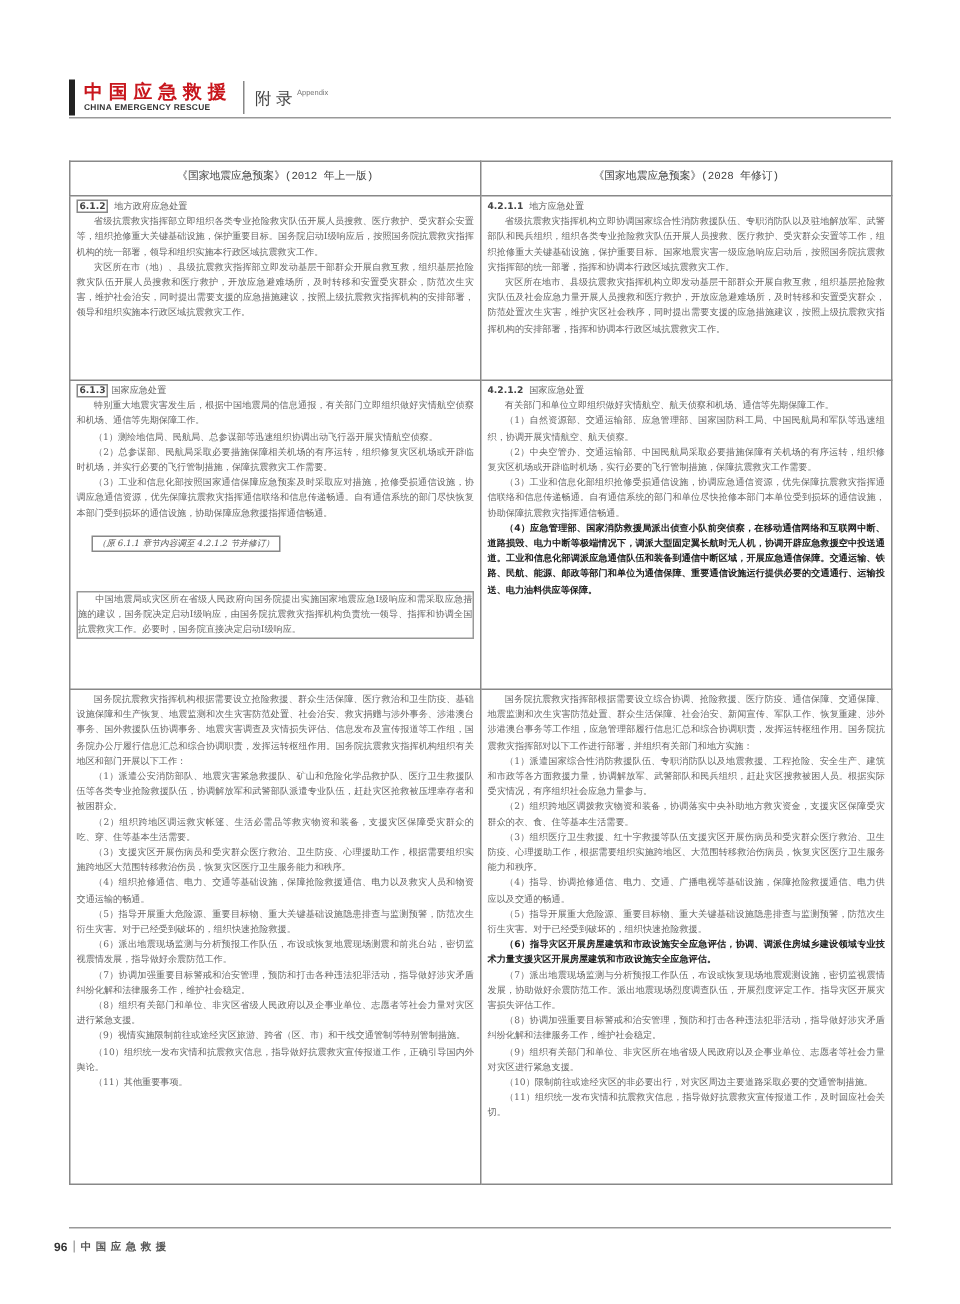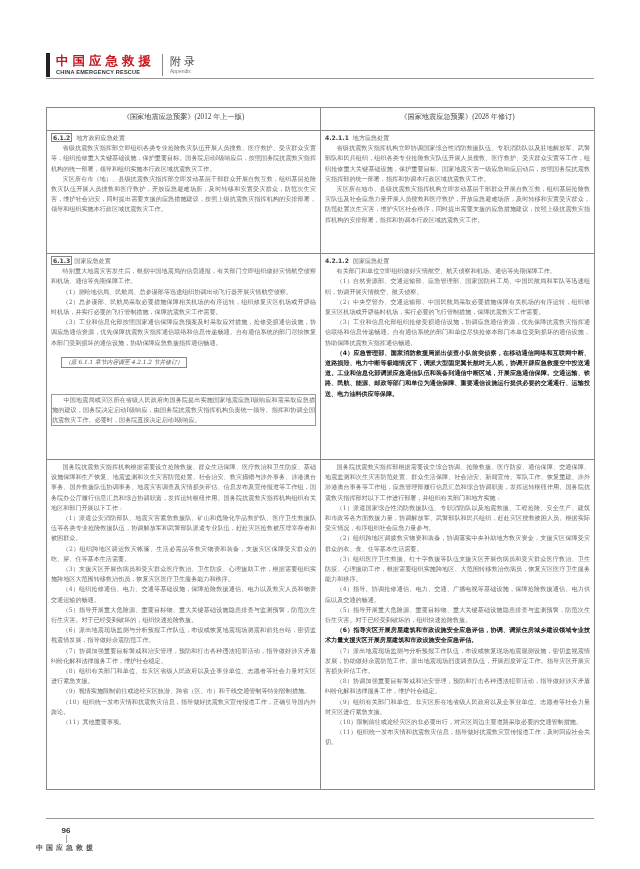--- a/index.html
+++ b/index.html
@@ -6,41 +6,41 @@
   body { width:640px; height:869px; position:relative; overflow:hidden;
          font-family:"DejaVu Serif","Liberation Serif",serif; color:#555; }
   .masthead { position:absolute; left:46px; top:52px; height:26px; display:flex; align-items:center; }
   .mast-bar { width:4px; height:24px; background:#222; margin-right:6px; }
   .mast-brand { display:flex; flex-direction:column; }
   .mast-cn { font-family:"DejaVu Sans","Liberation Sans",sans-serif; font-weight:bold; color:#c8161d;
              font-size:12.5px; letter-spacing:4px; line-height:14px; }
   .mast-en { font-family:"Liberation Sans","DejaVu Sans",sans-serif; font-weight:bold; color:#333;
              font-size:5.6px; letter-spacing:0.2px; line-height:8px; }
   .mast-sep { width:1px; height:22px; background:#888; margin:0 7px; }
-  .mast-sec { display:flex; flex-direction:column; }
+  .mast-sec { display:flex; flex-direction:row; }
   .mast-sec-cn { font-size:11px; color:#444; letter-spacing:3px; line-height:13px; }
   .mast-sec-en { font-family:"Liberation Sans",sans-serif; font-size:5px; color:#777; line-height:7px; }
   .rule-top { position:absolute; left:46px; top:78px; width:548px; height:1px; background:#999; }
 
   table.cmp { position:absolute; left:46px; top:107px; width:549px; border-collapse:collapse;
               table-layout:fixed; border:1.3px solid #777; }
   table.cmp td, table.cmp th { border:1px solid #888; vertical-align:top; padding:2px 4px 2px 4px; }
   table.cmp th { font-weight:normal; font-size:7.2px; color:#444; text-align:center; height:14px;
-                 font-family:Liberation Serif, serif; padding:4px; }
+                 font-family:Liberation Mono, monospace; padding:4px; }
   .cell p { margin:0; font-size:6.1px; line-height:10.2px; text-indent:1.9em; text-align:justify; color:#666; }
   .cell p.head { text-indent:0; color:#666; }
   .secno { font-family:"DejaVu Sans",sans-serif; font-size:6.1px; color:#444; font-weight:bold; }
   .boxed { border:0.8px solid #888; padding:0 1px; }
   .r .b, .cell .b { font-weight:bold; color:#222; font-family:"DejaVu Sans",sans-serif; }
   .note { display:inline-block; border:0.8px solid #888; font-style:italic; font-size:5.8px; padding:0 3px; margin-left:10px; color:#555; }
   .spacer { height:26px; }
   .boxedpara { border:0.8px solid #999; }
 
   .rule-bottom { position:absolute; left:46px; top:818px; width:548px; height:1px; background:#999; }
-  .footer { position:absolute; left:36px; top:826px; display:flex; align-items:center;flex-direction:column; }
+  .footer { position:absolute; left:36px; top:826px; display:flex; align-items:center; }
   .pg { font-family:"Liberation Sans",sans-serif; font-weight:bold; font-size:8px; color:#333; }
   .pg-sep { width:1px; height:8px; background:#aaa; margin:0 4px; }
   .foot-title { font-family:"DejaVu Sans",sans-serif; font-size:7px; color:#555; letter-spacing:3px; font-weight:bold; }
 </style>
 </head>
 <body>
 
 <div class="masthead">
   <div class="mast-bar"></div>
   <div class="mast-brand">

